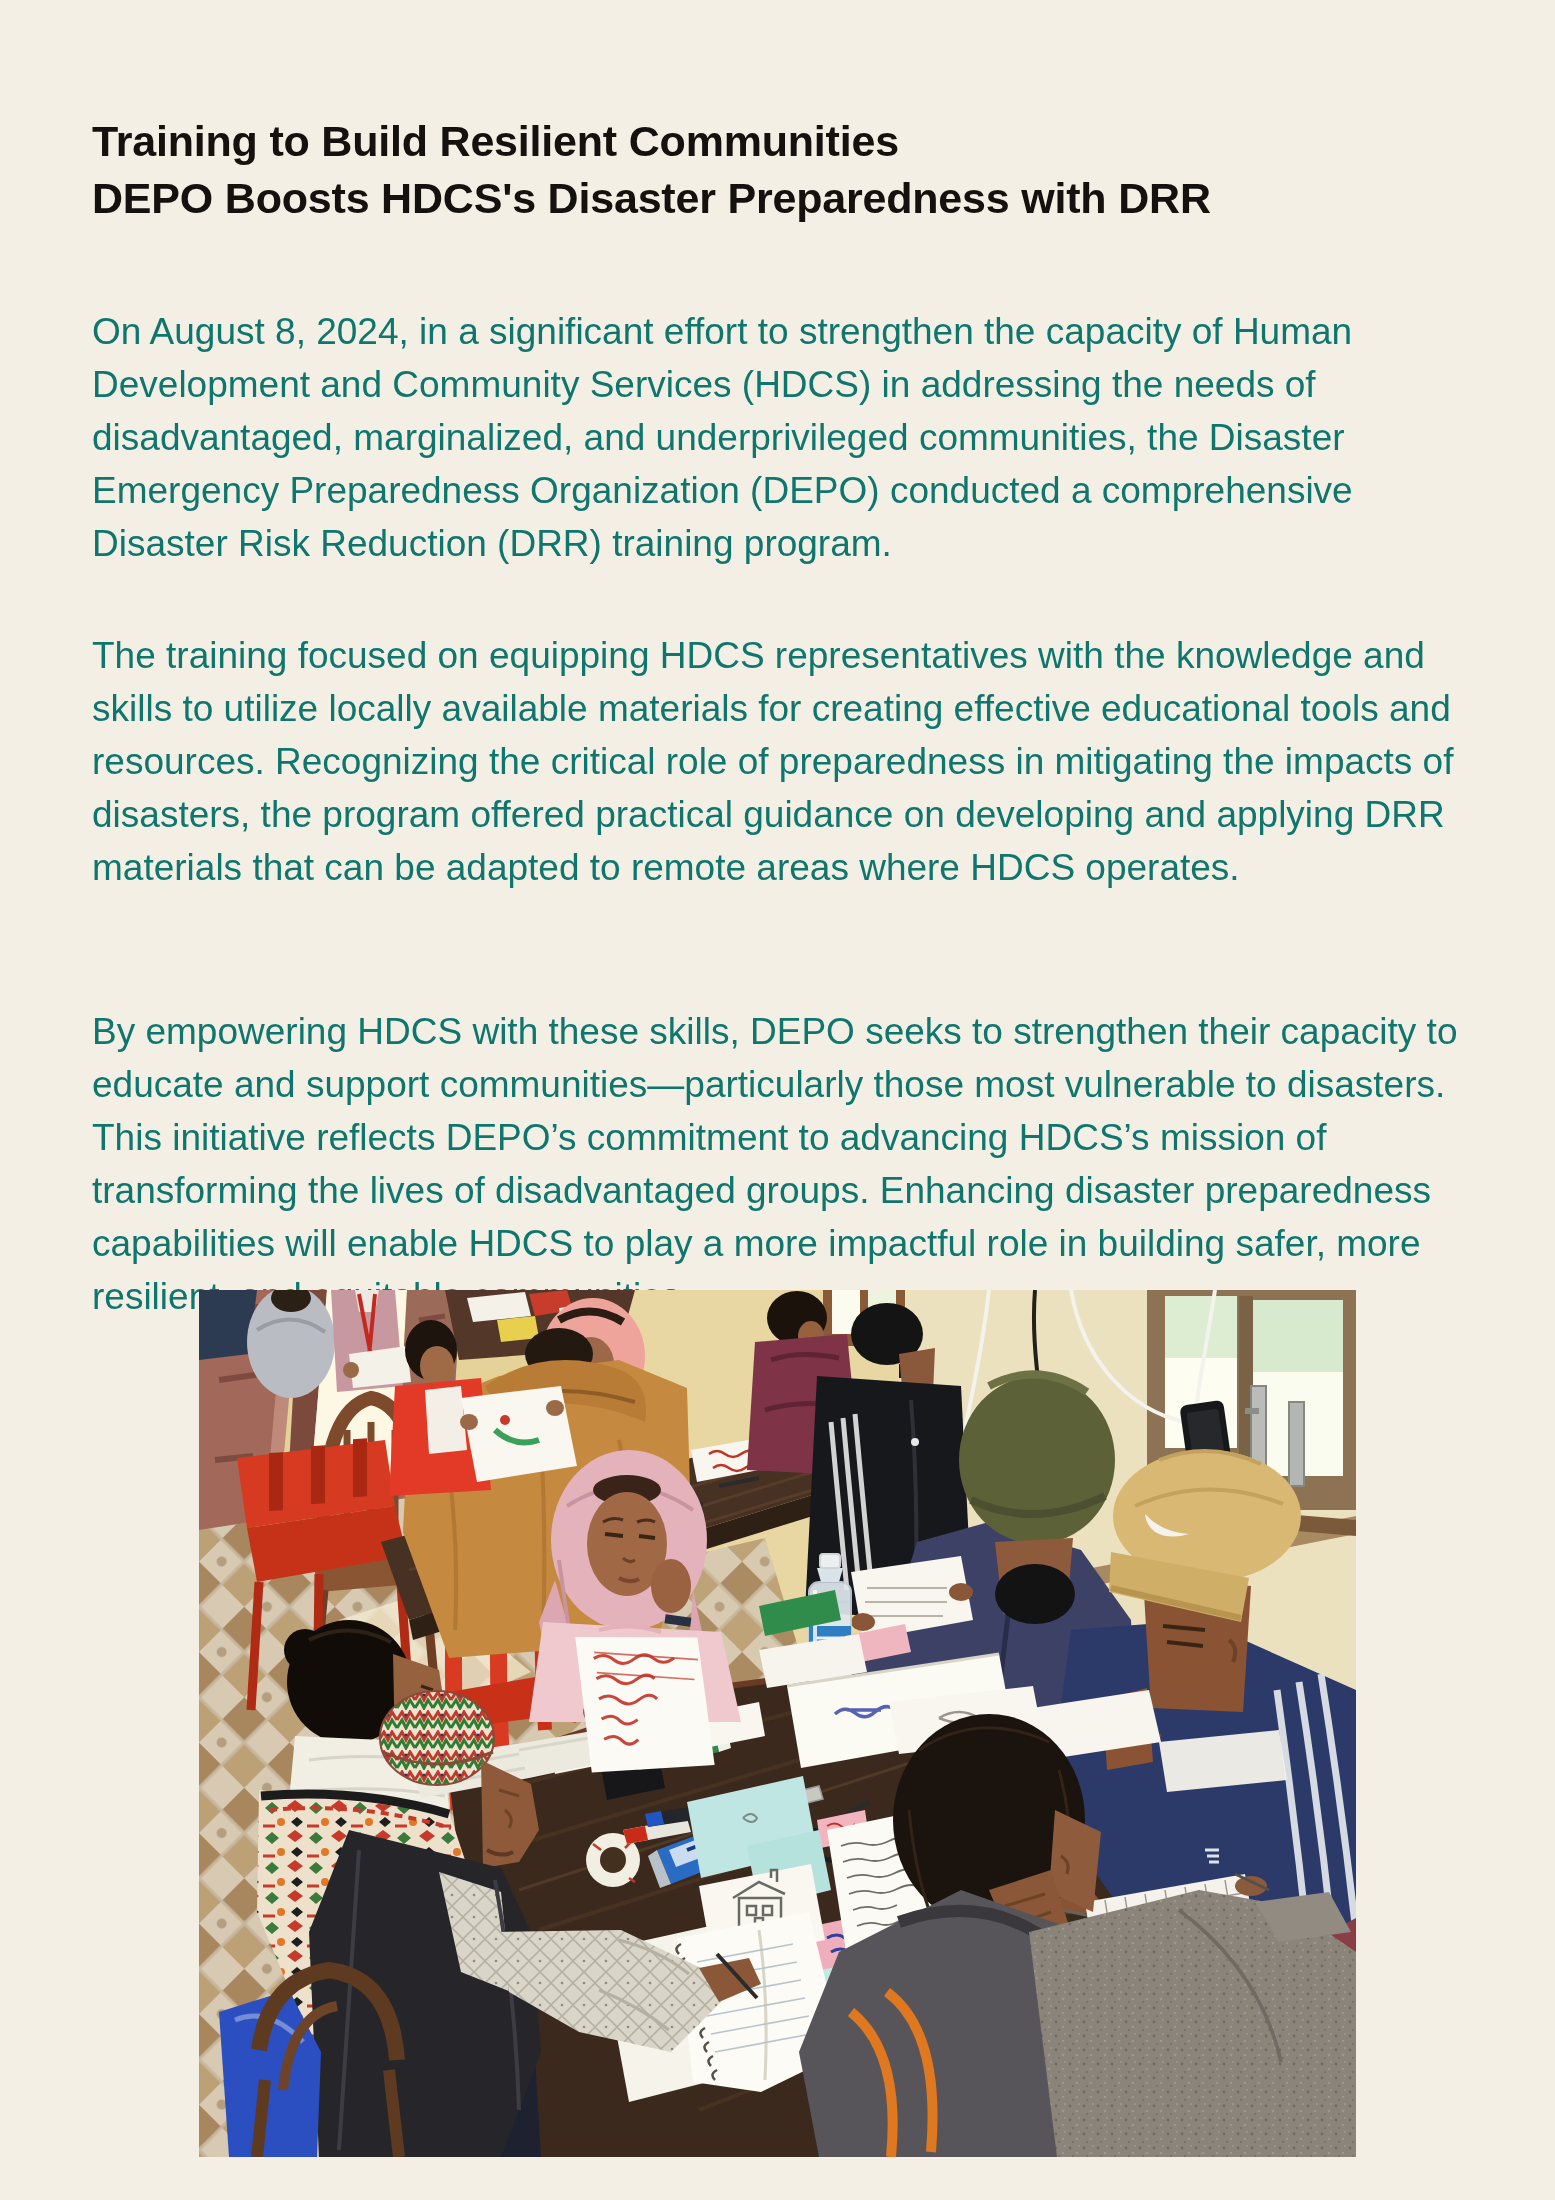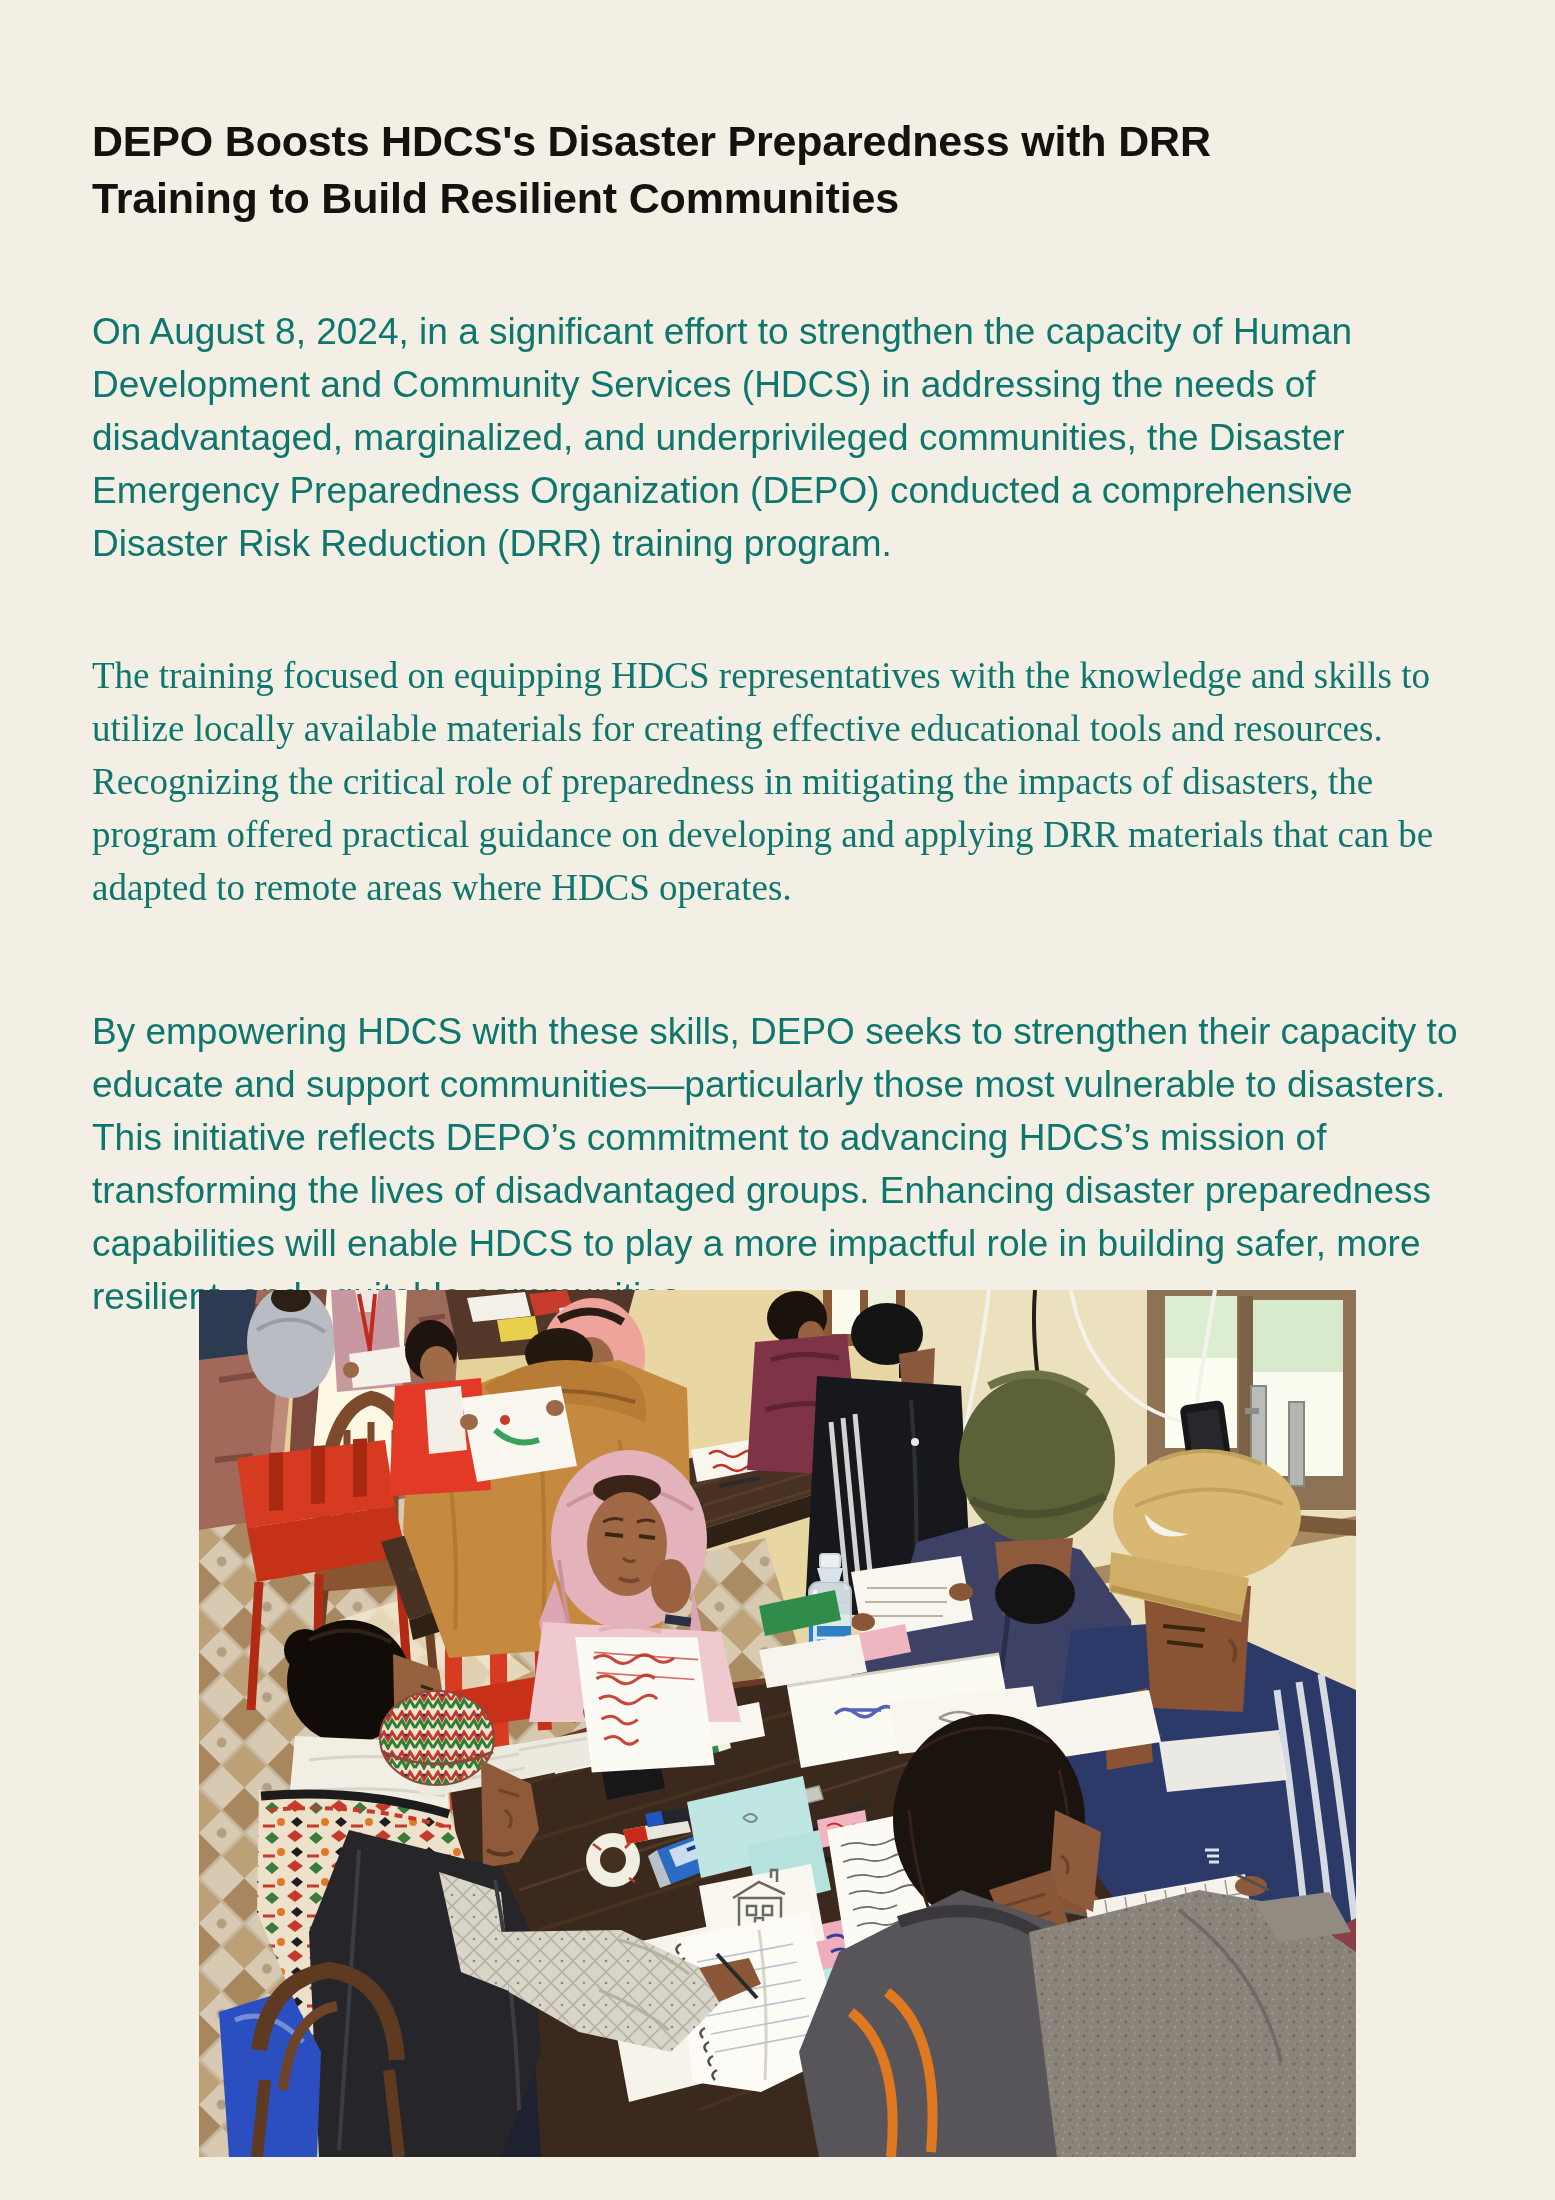--- a/index.html
+++ b/index.html
@@ -15,34 +15,34 @@
     position:absolute;left:92px;top:84px;width:1400px;
     font-size:43px;font-weight:bold;line-height:57px;
     color:#14110e;letter-spacing:-0.2px;
   }
   .page-title span{display:block;}
   .para{
     position:absolute;left:92px;width:1382px;
     font-size:37px;line-height:53px;color:#0f766e;
   }
   .para.p1{top:268px;}
-  .para.p2{top:612px;font-family:Liberation Serif, serif;}
+  .para.p2{top:592px;}
   .para.p3{top:968px;}
   figure.photo{
     position:absolute;left:199px;top:1290px;width:1157px;height:867px;
     margin:0;overflow:hidden;background:#e8d7a2;
   }
   figure.photo svg{display:block;width:1157px;height:867px;}
 </style>
 </head>
 <body>
 
 <h1 class="page-title">
+  <span>Training to Build Resilient Communities</span>
   <span>DEPO Boosts HDCS's Disaster Preparedness with DRR</span>
-  <span>Training to Build Resilient Communities</span>
 </h1>
 
 <p class="para p1">On August 8, 2024, in a significant effort to strengthen the capacity of Human Development and Community Services (HDCS) in addressing the needs of disadvantaged, marginalized, and underprivileged communities, the Disaster Emergency Preparedness Organization (DEPO) conducted a comprehensive Disaster Risk Reduction (DRR) training program.</p>
 <p class="para p2">The training focused on equipping HDCS representatives with the knowledge and skills to utilize locally available materials for creating effective educational tools and resources. Recognizing the critical role of preparedness in mitigating the impacts of disasters, the program offered practical guidance on developing and applying DRR materials that can be adapted to remote areas where HDCS operates.</p>
 <p class="para p3">By empowering HDCS with these skills, DEPO seeks to strengthen their capacity to educate and support communities—particularly those most vulnerable to disasters. This initiative reflects DEPO’s commitment to advancing HDCS’s mission of transforming the lives of disadvantaged groups. Enhancing disaster preparedness capabilities will enable HDCS to play a more impactful role in building safer, more resilient, and equitable communities.</p>
 
 <figure class="photo" role="img" aria-label="Indoor DRR training workshop: participants seated around dark wooden tables covered with papers, sticky notes, markers, masking tape, a spiral notebook with a house sketch and water bottles; tiled floor, red and brown plastic chairs, an open door at left and bright wooden-framed windows at right with a phone charging on the sill.">
 <svg viewBox="0 0 1157 867" xmlns="http://www.w3.org/2000/svg">
   <defs>
     <pattern id="tiles" width="64" height="64" patternUnits="userSpaceOnUse" patternTransform="rotate(45 0 0)">

